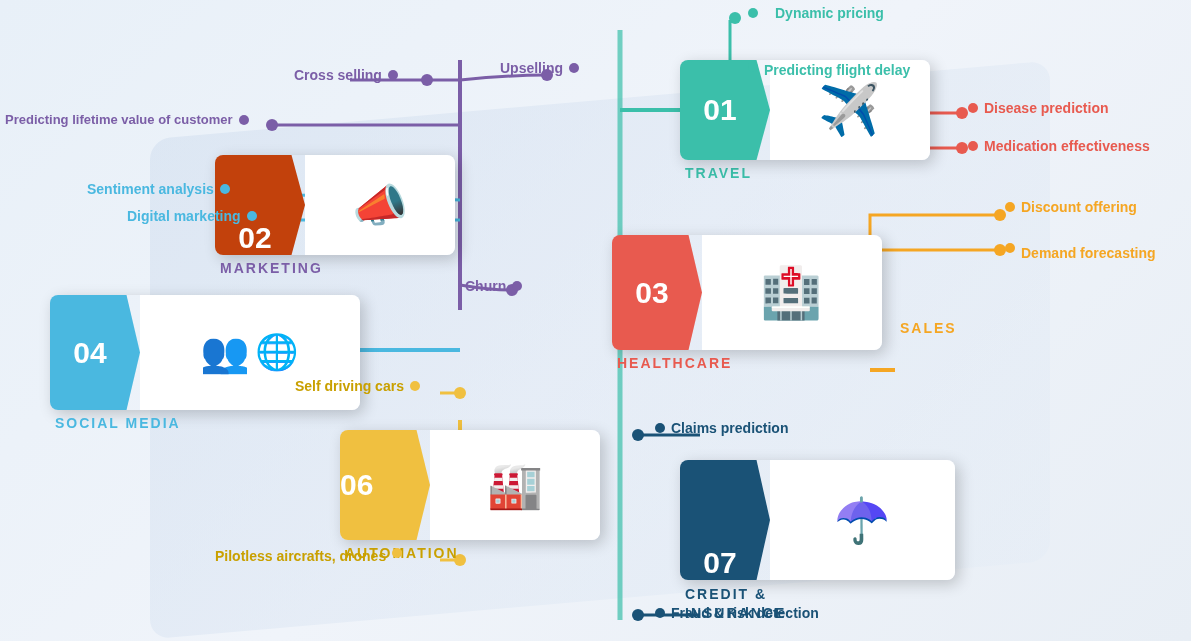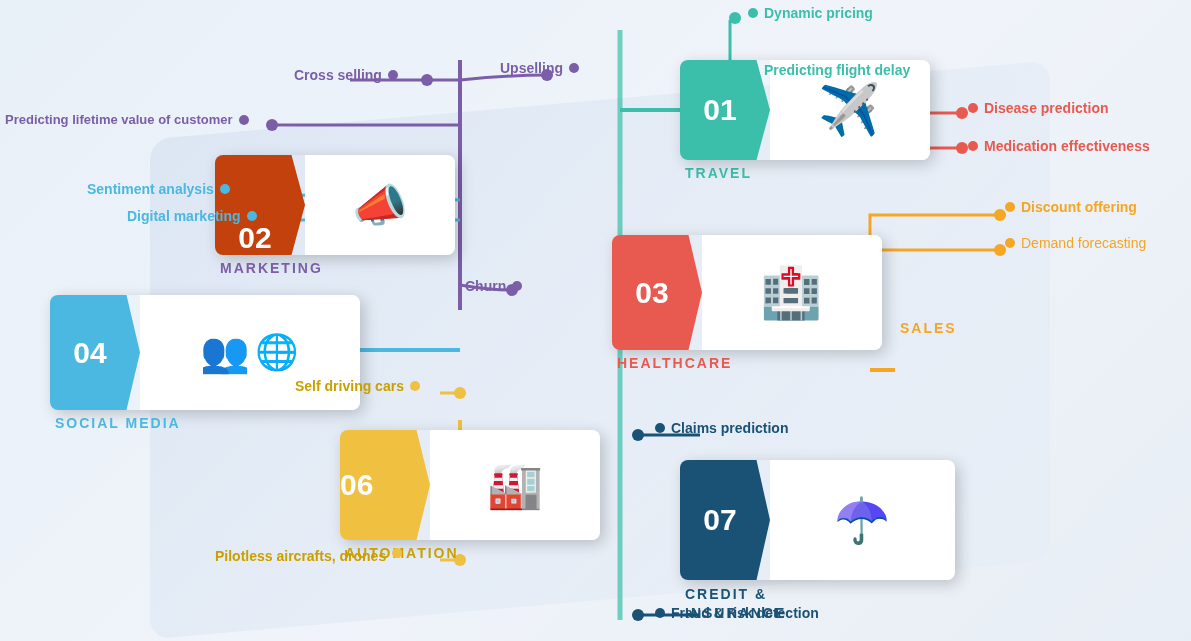--- a/index.html
+++ b/index.html
@@ -212,33 +212,33 @@
         <span style="font-size:45px;">🏭</span>
       </div>
     </div>
     <div style="padding-left:5px; margin-top:4px;">
       <span style="color:#c9a000; font-weight:900; letter-spacing:2px; font-size:14px;">AUTOMATION</span>
     </div>
   </div>
 
   <div style="position:absolute; top:460px; left:680px; width:275px; display:flex; flex-direction:column;">
     <div style="width:275px; display:flex; overflow:hidden; border-radius:8px; box-shadow:4px 4px 15px rgba(0,0,0,0.2);">
-      <div style="background:#1a5276; width:90px; height:120px; display:flex; align-items:center; justify-content:center; position:relative; flex-shrink:0; clip-path: polygon(0 0, 85% 0, 100% 50%, 85% 100%, 0 100%);">
+      <div style="background:#1a5276; width:90px; height:120px; display:flex; align-items:flex-end; justify-content:center; position:relative; flex-shrink:0; clip-path: polygon(0 0, 85% 0, 100% 50%, 85% 100%, 0 100%);">
         <span style="font-size:30px; font-weight:900; color:white; padding-right:10px;">07</span>
       </div>
       <div style="background:white; width:185px; height:120px; display:flex; align-items:center; justify-content:center;">
         <span style="font-size:45px;">☂️</span>
       </div>
     </div>
     <div style="padding-left:5px; margin-top:4px; line-height:1.2;">
       <span style="color:#1a5276; font-weight:900; letter-spacing:2px; font-size:14px;">CREDIT &amp;<br>INSURANCE</span>
     </div>
   </div>
 
-  <div style="position:absolute; top:5px; left:748px; display:flex; align-items:center;">
+  <div style="position:absolute; top:5px; left:748px; display:flex; align-items:center;gap:11px;">
     <span style="width:10px; height:10px; border-radius:50%; background:#3bbfaa; display:inline-block; margin-right:6px;"></span>
     <span style="color:#3bbfaa; font-size:14px; font-weight:600;">Dynamic pricing</span>
   </div>
 
   <div style="position:absolute; top:62px; left:748px; display:flex; align-items:flex-start;">
     <span style="width:10px; height:10px; border-radius:50%; background:#3bbfaa; display:inline-block; margin-right:6px;"></span>
     <span style="color:#3bbfaa; font-size:14px; font-weight:600;">Predicting flight delay</span>
   </div>
 
   <div style="position:absolute; top:100px; left:968px; display:flex; align-items:center;">
@@ -251,21 +251,21 @@
     <span style="color:#e85a4f; font-size:14px; font-weight:600;">Medication effectiveness</span>
   </div>
 
   <div style="position:absolute; top:199px; left:1005px; display:flex; align-items:center;">
     <span style="width:10px; height:10px; border-radius:50%; background:#f5a623; display:inline-block; margin-right:6px;"></span>
     <span style="color:#f5a623; font-size:14px; font-weight:600;">Discount offering</span>
   </div>
 
   <div style="position:absolute; top:235px; left:1005px; display:flex; align-items:center;">
     <span style="width:10px; height:10px; border-radius:50%; background:#f5a623; display:inline-block; margin-right:6px;"></span>
-    <span style="color:#f5a623; font-size:14px; font-weight:400;">Demand forecasting</span>
+    <span style="color:#f5a623; font-size:14px; font-weight:700;margin-top:10px;">Demand forecasting</span>
   </div>
 
   <div style="position:absolute; top:67px; left:294px; display:flex; align-items:center;">
     <span style="color:#7b5ea7; font-size:14px; font-weight:600; margin-right:6px;">Cross selling</span>
     <span style="width:10px; height:10px; border-radius:50%; background:#7b5ea7; display:inline-block;"></span>
   </div>
 
   <div style="position:absolute; top:60px; left:500px; display:flex; align-items:center;">
     <span style="color:#7b5ea7; font-size:14px; font-weight:600; margin-right:6px;">Upselling</span>
     <span style="width:10px; height:10px; border-radius:50%; background:#7b5ea7; display:inline-block;"></span>

